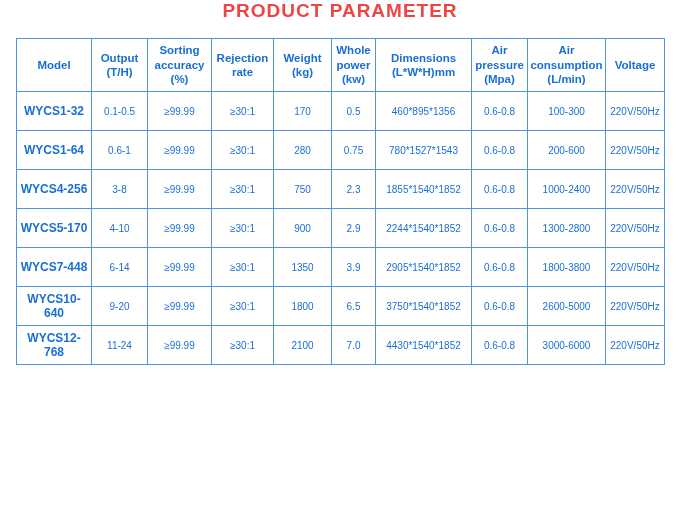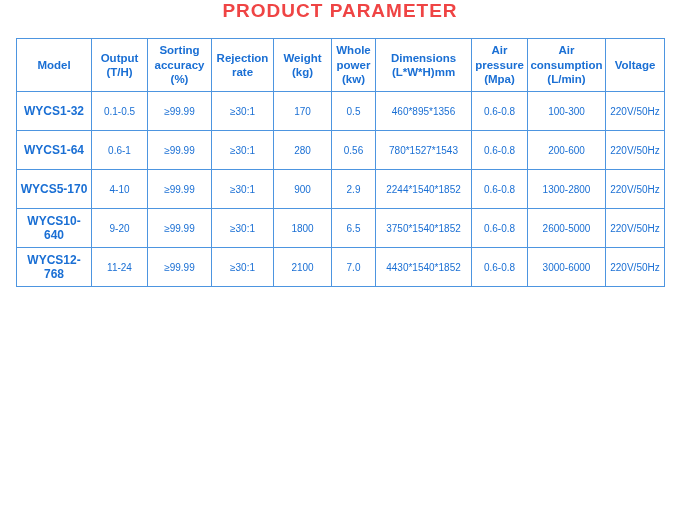--- a/index.html
+++ b/index.html
@@ -118,39 +118,63 @@
             <td>0.6-0.8</td>
             <td>100-300</td>
             <td>220V/50Hz</td>
           </tr>
           <tr>
             <td class="model">WYCS1-64</td>
             <td>0.6-1</td>
             <td>≥99.99</td>
             <td>≥30:1</td>
             <td>280</td>
-            <td>0.56</td>
+            <td>0.75</td>
             <td>780*1527*1543</td>
             <td>0.6-0.8</td>
             <td>200-600</td>
+            <td>220V/50Hz</td>
+          </tr>
+          <tr>
+            <td class="model">WYCS4-256</td>
+            <td>3-8</td>
+            <td>≥99.99</td>
+            <td>≥30:1</td>
+            <td>750</td>
+            <td>2.3</td>
+            <td>1855*1540*1852</td>
+            <td>0.6-0.8</td>
+            <td>1000-2400</td>
             <td>220V/50Hz</td>
           </tr>
           <tr>
             <td class="model">WYCS5-170</td>
             <td>4-10</td>
             <td>≥99.99</td>
             <td>≥30:1</td>
             <td>900</td>
             <td>2.9</td>
             <td>2244*1540*1852</td>
             <td>0.6-0.8</td>
             <td>1300-2800</td>
             <td>220V/50Hz</td>
           </tr>
           <tr>
+            <td class="model">WYCS7-448</td>
+            <td>6-14</td>
+            <td>≥99.99</td>
+            <td>≥30:1</td>
+            <td>1350</td>
+            <td>3.9</td>
+            <td>2905*1540*1852</td>
+            <td>0.6-0.8</td>
+            <td>1800-3800</td>
+            <td>220V/50Hz</td>
+          </tr>
+          <tr>
             <td class="model">WYCS10-640</td>
             <td>9-20</td>
             <td>≥99.99</td>
             <td>≥30:1</td>
             <td>1800</td>
             <td>6.5</td>
             <td>3750*1540*1852</td>
             <td>0.6-0.8</td>
             <td>2600-5000</td>
             <td>220V/50Hz</td>

